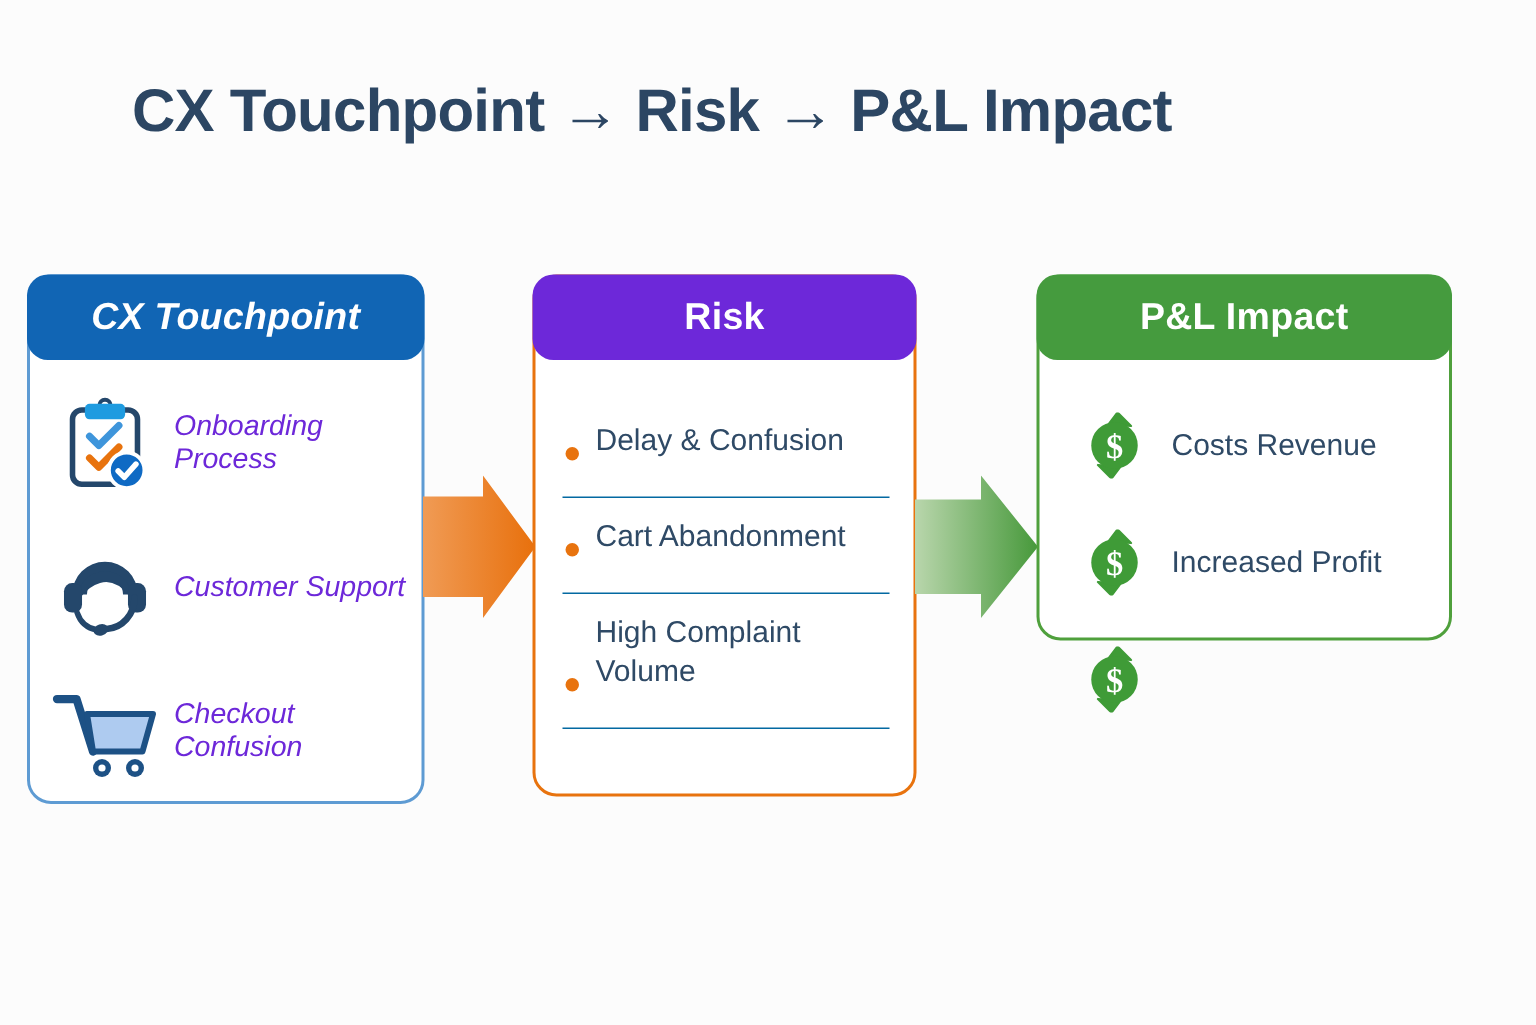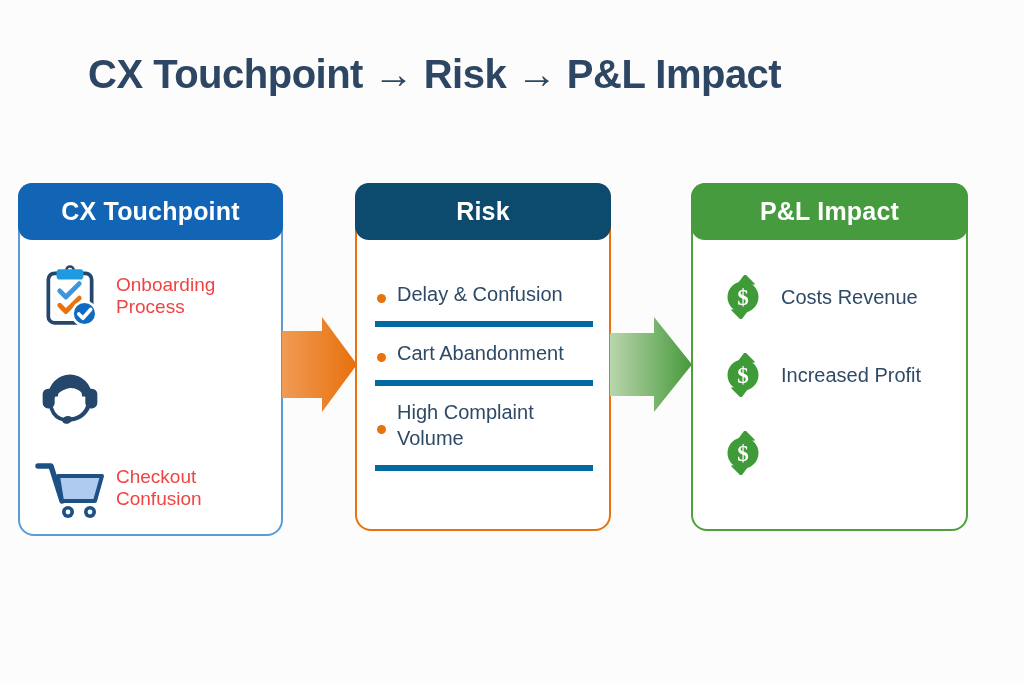--- a/index.html
+++ b/index.html
@@ -15,35 +15,35 @@
   }
   .card {
     position:absolute; background:#FFFFFF; border:2px solid; border-radius:16px;
     box-sizing:border-box; display:flex; flex-direction:column;
   }
   .card .hdr {
     margin:-2px -2px 0 -2px; height:57px; line-height:57px; border-radius:14px;
     color:#FFFFFF; font-weight:700; font-size:25px; text-align:center;
     letter-spacing:0.2px;
   }
-  .card-blue   { left:18px;  top:183px; width:265px; height:353px; border-color:#5E9BD3; }
+  .card-blue   { left:18px;  top:183px; width:265px; height:353px; border-color:#5E9BD3;font-style:italic; }
   .card-blue .hdr   { background:#1165B4; }
   .card-orange { left:355px; top:183px; width:256px; height:348px; border-color:#E8730E; }
-  .card-orange .hdr { background:#0c4a6e; }
-  .card-green  { left:691px; top:183px; width:277px; height:348px; border-color:#4FA03C; }
+  .card-orange .hdr { background:#6d28d9; }
+  .card-green  { left:691px; top:183px; width:277px; height:244px; border-color:#4FA03C; }
   .card-green .hdr  { background:#459B3E; }
 
   .tp-rows { padding-top:8px; }
   .tp-row { display:flex; align-items:center; height:96px; padding-left:12px; }
   .tp-row .ic { width:76px; display:flex; justify-content:center; flex:none; }
-  .tp-row .lbl { font-size:19px; color:#ef4444; margin-left:8px; }
+  .tp-row .lbl { font-size:19px; color:#6d28d9; margin-left:8px; }
 
   .risk-list { list-style:none; margin:28px 16px 0 18px; padding:0; }
-  .risk-item { display:flex; align-items:center; padding:13px 0 14px 2px;
-               border-bottom:6px solid #0369a1; }
+  .risk-item { display:flex; align-items:flex-end; padding:13px 0 24px 2px;
+               border-bottom:1px solid #0369a1; }
   .bullet { width:9px; height:9px; border-radius:50%; background:#E8730E;
             margin:9px 11px 0 0; flex:none; }
   .risk-lbl { font-size:20px; line-height:1.3; color:#2F4A66; max-width:192px; }
 
   .pnl-rows { padding-top:18px; }
   .pnl-row { display:flex; align-items:center; height:78px; padding-left:28px; }
   .pnl-row .ic { width:44px; display:flex; justify-content:center; flex:none; }
   .pnl-row .lbl { font-size:20px; color:#2F4A66; margin-left:16px; }
 
   .arrow { position:absolute; }
@@ -81,20 +81,21 @@
           <svg width="70" height="72" viewBox="0 0 64 64" aria-hidden="true">
             <path d="M12 36 A20 20 0 0 1 52 36 L43 36 A11 11 0 0 0 21 36 Z" fill="#24476B"></path>
             <path d="M17 34 A15 12 0 0 1 47 34 L47 37 Q38 26 29 29 Q22 31 17 38 Z" fill="#24476B"></path>
             <rect x="7" y="29" width="11" height="18" rx="5" fill="#24476B"></rect>
             <rect x="46" y="29" width="11" height="18" rx="5" fill="#24476B"></rect>
             <path d="M50 38 A18 19 0 0 1 33 57" fill="none" stroke="#24476B" stroke-width="4" stroke-linecap="round"></path>
             <path d="M15 47 Q18 56 27 57.5" fill="none" stroke="#24476B" stroke-width="3.4" stroke-linecap="round"></path>
             <ellipse cx="29.5" cy="57.5" rx="4.6" ry="3.4" fill="#24476B" transform="rotate(-18 29.5 57.5)"></ellipse>
           </svg>
         </span>
+        <span class="lbl">Customer Support</span>
       </div>
 
       <div class="tp-row">
         <span class="ic">
           <svg width="76" height="64" viewBox="0 0 76 64" aria-hidden="true">
             <polyline points="6,10 19,10 30,45" fill="none" stroke="#1D5185" stroke-width="5.5" stroke-linecap="round" stroke-linejoin="round"></polyline>
             <polygon points="26,20 70,20 63,45 30,45" fill="#AECBF0" stroke="#1D5185" stroke-width="4" stroke-linejoin="round"></polygon>
             <circle cx="36" cy="56" r="6" fill="#1D5185"></circle>
               <circle cx="36" cy="56" r="2.4" fill="#FFFFFF"></circle>
             <circle cx="58" cy="56" r="6" fill="#1D5185"></circle>

